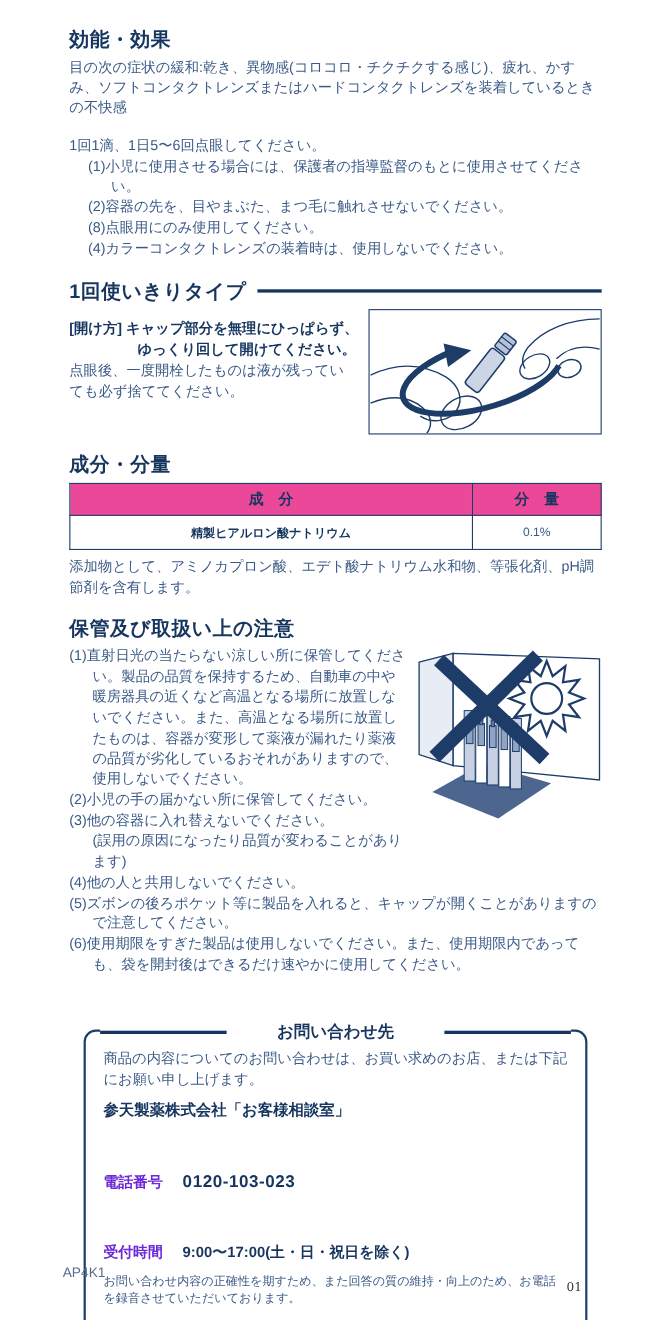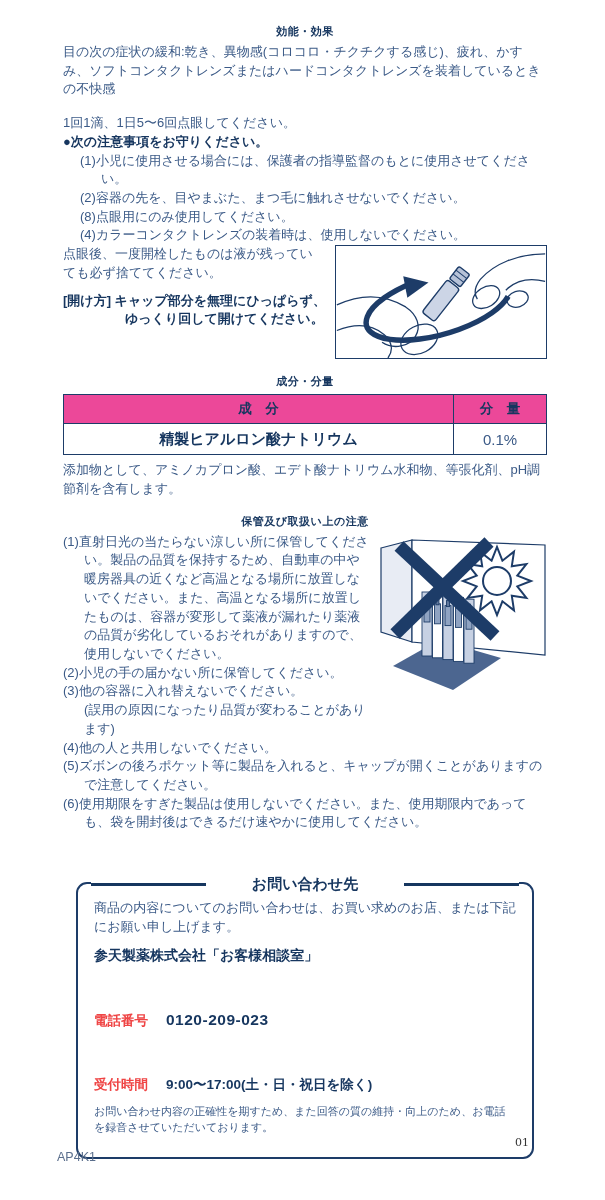--- a/index.html
+++ b/index.html
@@ -1,21 +1,21 @@
 <!DOCTYPE html>
 <html lang="ja"><head>
 <meta charset="utf-8">
 <style>
   html,body{margin:0;padding:0;background:#fff;}
   body{width:605px;height:1200px;overflow:hidden;position:relative;
        font-family:"Liberation Sans","DejaVu Sans",sans-serif;}
   .page{position:relative;width:605px;height:1200px;}
   .content{padding:24px 58px 0 63px;}
 
-  .sec-title{font-size:11px;font-weight:bold;color:#16365f;margin:0 0 4px 0;letter-spacing:.5px;text-align:center;}
+  .sec-title{font-size:18px;font-weight:bold;color:#16365f;margin:0 0 4px 0;letter-spacing:.5px;}
   .body{font-size:13px;line-height:1.44;color:#3b5a87;margin:0;}
   .bold-line{font-weight:bold;color:#16365f;}
   .hang{padding-left:21px;text-indent:-21px;}
   .prewrap{white-space:pre-line;}
   section{margin:0;}
   .sec{margin-top:15px;}
 
   .indent-list{padding-left:17px;}
   .indent-list p{margin:0;}
 
@@ -26,21 +26,21 @@
   .su-flex{display:flex;gap:9px;align-items:flex-start;}
   .su-text{flex:1;}
   .su-text .how{margin-top:9px;font-weight:bold;color:#16365f;padding-left:62px;text-indent:-62px;}
   .illust-box{width:212px;height:114px;border:1.6px solid #1d3c68;flex:none;background:#fff;box-sizing:border-box;}
   .illust-box svg{display:block;width:100%;height:100%;}
 
   
   .ing-table{width:100%;border-collapse:collapse;margin:5px 0 6px 0;}
   .ing-table th,.ing-table td{border:1.4px solid #1d3c68;text-align:center;padding:3px 4px;}
   .ing-table th{background:#ec4899;color:#16365f;font-size:13.5px;font-weight:bold;height:22px;}
-  .ing-table td{font-size:15px;color:#3b5a87;height:24px;}
+  .ing-table td{font-size:11px;color:#3b5a87;height:24px;}
   .ing-table td.ing-name{font-weight:bold;color:#16365f;}
 
   
   .storage-illust{float:right;width:168px;height:178px;margin:0 0 2px 8px;}
   .storage-illust svg{display:block;width:100%;height:100%;}
   .storage-body p{margin:0;}
 
   
   .pack-row{clear:both;margin-top:20px;display:flex;align-items:baseline;}
   .pack-row h2{margin:0;}
@@ -49,55 +49,58 @@
   
   .contact{width:458px;box-sizing:border-box;margin:50px auto 0 auto;border:2px solid #1d3c68;
            border-radius:11px;position:relative;padding:15px 16px 10px 16px;background:#fff;}
   .contact-title-row{position:absolute;top:-13px;left:13px;right:13px;height:26px;background:#fff;
            display:flex;align-items:center;gap:36px;}
   .contact-line{flex:1;height:3px;background:#16365f;}
   .contact-title{font-size:15px;font-weight:bold;color:#16365f;padding:0 10px;white-space:nowrap;}
   .contact .intro{font-size:13px;}
   .contact .company{font-size:14px;font-weight:bold;color:#16365f;margin:10px 0 3px 0;}
   .c-row{display:flex;align-items:baseline;margin-top:2px;}
-  .c-label{font-size:13.5px;font-weight:bold;color:#ef4444;width:72px;margin-top:44px;}
+  .c-label{font-size:13.5px;font-weight:bold;color:#6d28d9;width:72px;margin-top:44px;}
   .c-phone{font-size:15.5px;font-weight:bold;color:#16365f;letter-spacing:.5px;}
   .c-hours{font-size:13.5px;font-weight:bold;color:#16365f;}
   .contact .note{font-size:11px;line-height:1.5;margin-top:9px;color:#3b5a87;}
   .code-left{position:absolute;left:57px;top:1150px;font-size:12.5px;color:#5a6e8c;}
-  .page-num{position:absolute;right:76px;top:1136px;font-family:"DejaVu Serif","Liberation Serif",serif;
+  .page-num{position:absolute;right:76px;top:1164px;font-family:"DejaVu Serif","Liberation Serif",serif;
             font-size:11px;color:#333;}
 </style>
 </head>
 <body>
 
 <div class="page">
   <div class="content">
 
     <section>
       <h2 class="sec-title">効能・効果</h2>
       <p class="body">目の次の症状の緩和:乾き、異物感(コロコロ・チクチクする感じ)、疲れ、かすみ、ソフトコンタクトレンズまたはハードコンタクトレンズを装着しているときの不快感</p>
     </section>
 
     <section class="sec">
       <p class="body">1回1滴、1日5〜6回点眼してください。</p>
-      <p class="body bold-line">●次の注意事項をお守りください。</p>
       <div class="indent-list">
         <p class="body hang">(1)小児に使用させる場合には、保護者の指導監督のもとに使用させてください。</p>
         <p class="body hang">(2)容器の先を、目やまぶた、まつ毛に触れさせないでください。</p>
         <p class="body hang">(8)点眼用にのみ使用してください。</p>
         <p class="body hang">(4)カラーコンタクトレンズの装着時は、使用しないでください。</p>
       </div>
     </section>
 
     <section>
+      <div class="title-rule-row">
+        <h2 class="sec-title">1回使いきりタイプ</h2>
+        <div class="title-rule"></div>
+      </div>
       <div class="su-flex">
         <div class="su-text">
+          <p class="body how">[開け方] キャップ部分を無理にひっぱらず、ゆっくり回して開けてください。</p>
           <p class="body">点眼後、一度開栓したものは液が残っていても必ず捨ててください。</p>
-          <p class="body how">[開け方] キャップ部分を無理にひっぱらず、ゆっくり回して開けてください。</p>
         </div>
         <div class="illust-box">
           <svg viewBox="0 0 212 114">
             <g stroke="#1d3c68" fill="none" stroke-width="1.3">
               <path d="M0,60 C26,48 50,50 70,62 C82,70 86,82 80,92 C74,102 58,106 46,98"></path>
               <path d="M0,86 C20,78 36,80 48,90 C56,97 58,106 52,114"></path>
               <ellipse cx="84" cy="95" rx="20" ry="14" transform="rotate(-28 84 95)"></ellipse>
               <path d="M212,8 C184,8 160,18 146,34 C140,42 139,48 143,54"></path>
               <path d="M212,36 C196,32 182,35 172,45"></path>
               <ellipse cx="152" cy="52" rx="15" ry="10" transform="rotate(-32 152 52)"></ellipse>
@@ -188,21 +191,21 @@
     <div class="contact">
       <div class="contact-title-row">
         <div class="contact-line"></div>
         <span class="contact-title">お問い合わせ先</span>
         <div class="contact-line"></div>
       </div>
       <p class="body intro">商品の内容についてのお問い合わせは、お買い求めのお店、または下記にお願い申し上げます。</p>
       <p class="company">参天製薬株式会社「お客様相談室」</p>
       <div class="c-row">
         <span class="c-label">電話番号</span>
-        <span class="c-phone">0120-209-023</span>
+        <span class="c-phone">0120-103-023</span>
       </div>
       <div class="c-row">
         <span class="c-label">受付時間</span>
         <span class="c-hours">9:00〜17:00(土・日・祝日を除く)</span>
       </div>
       <p class="note">お問い合わせ内容の正確性を期すため、また回答の質の維持・向上のため、お電話を録音させていただいております。</p>
     </div>
 
   </div>
 

